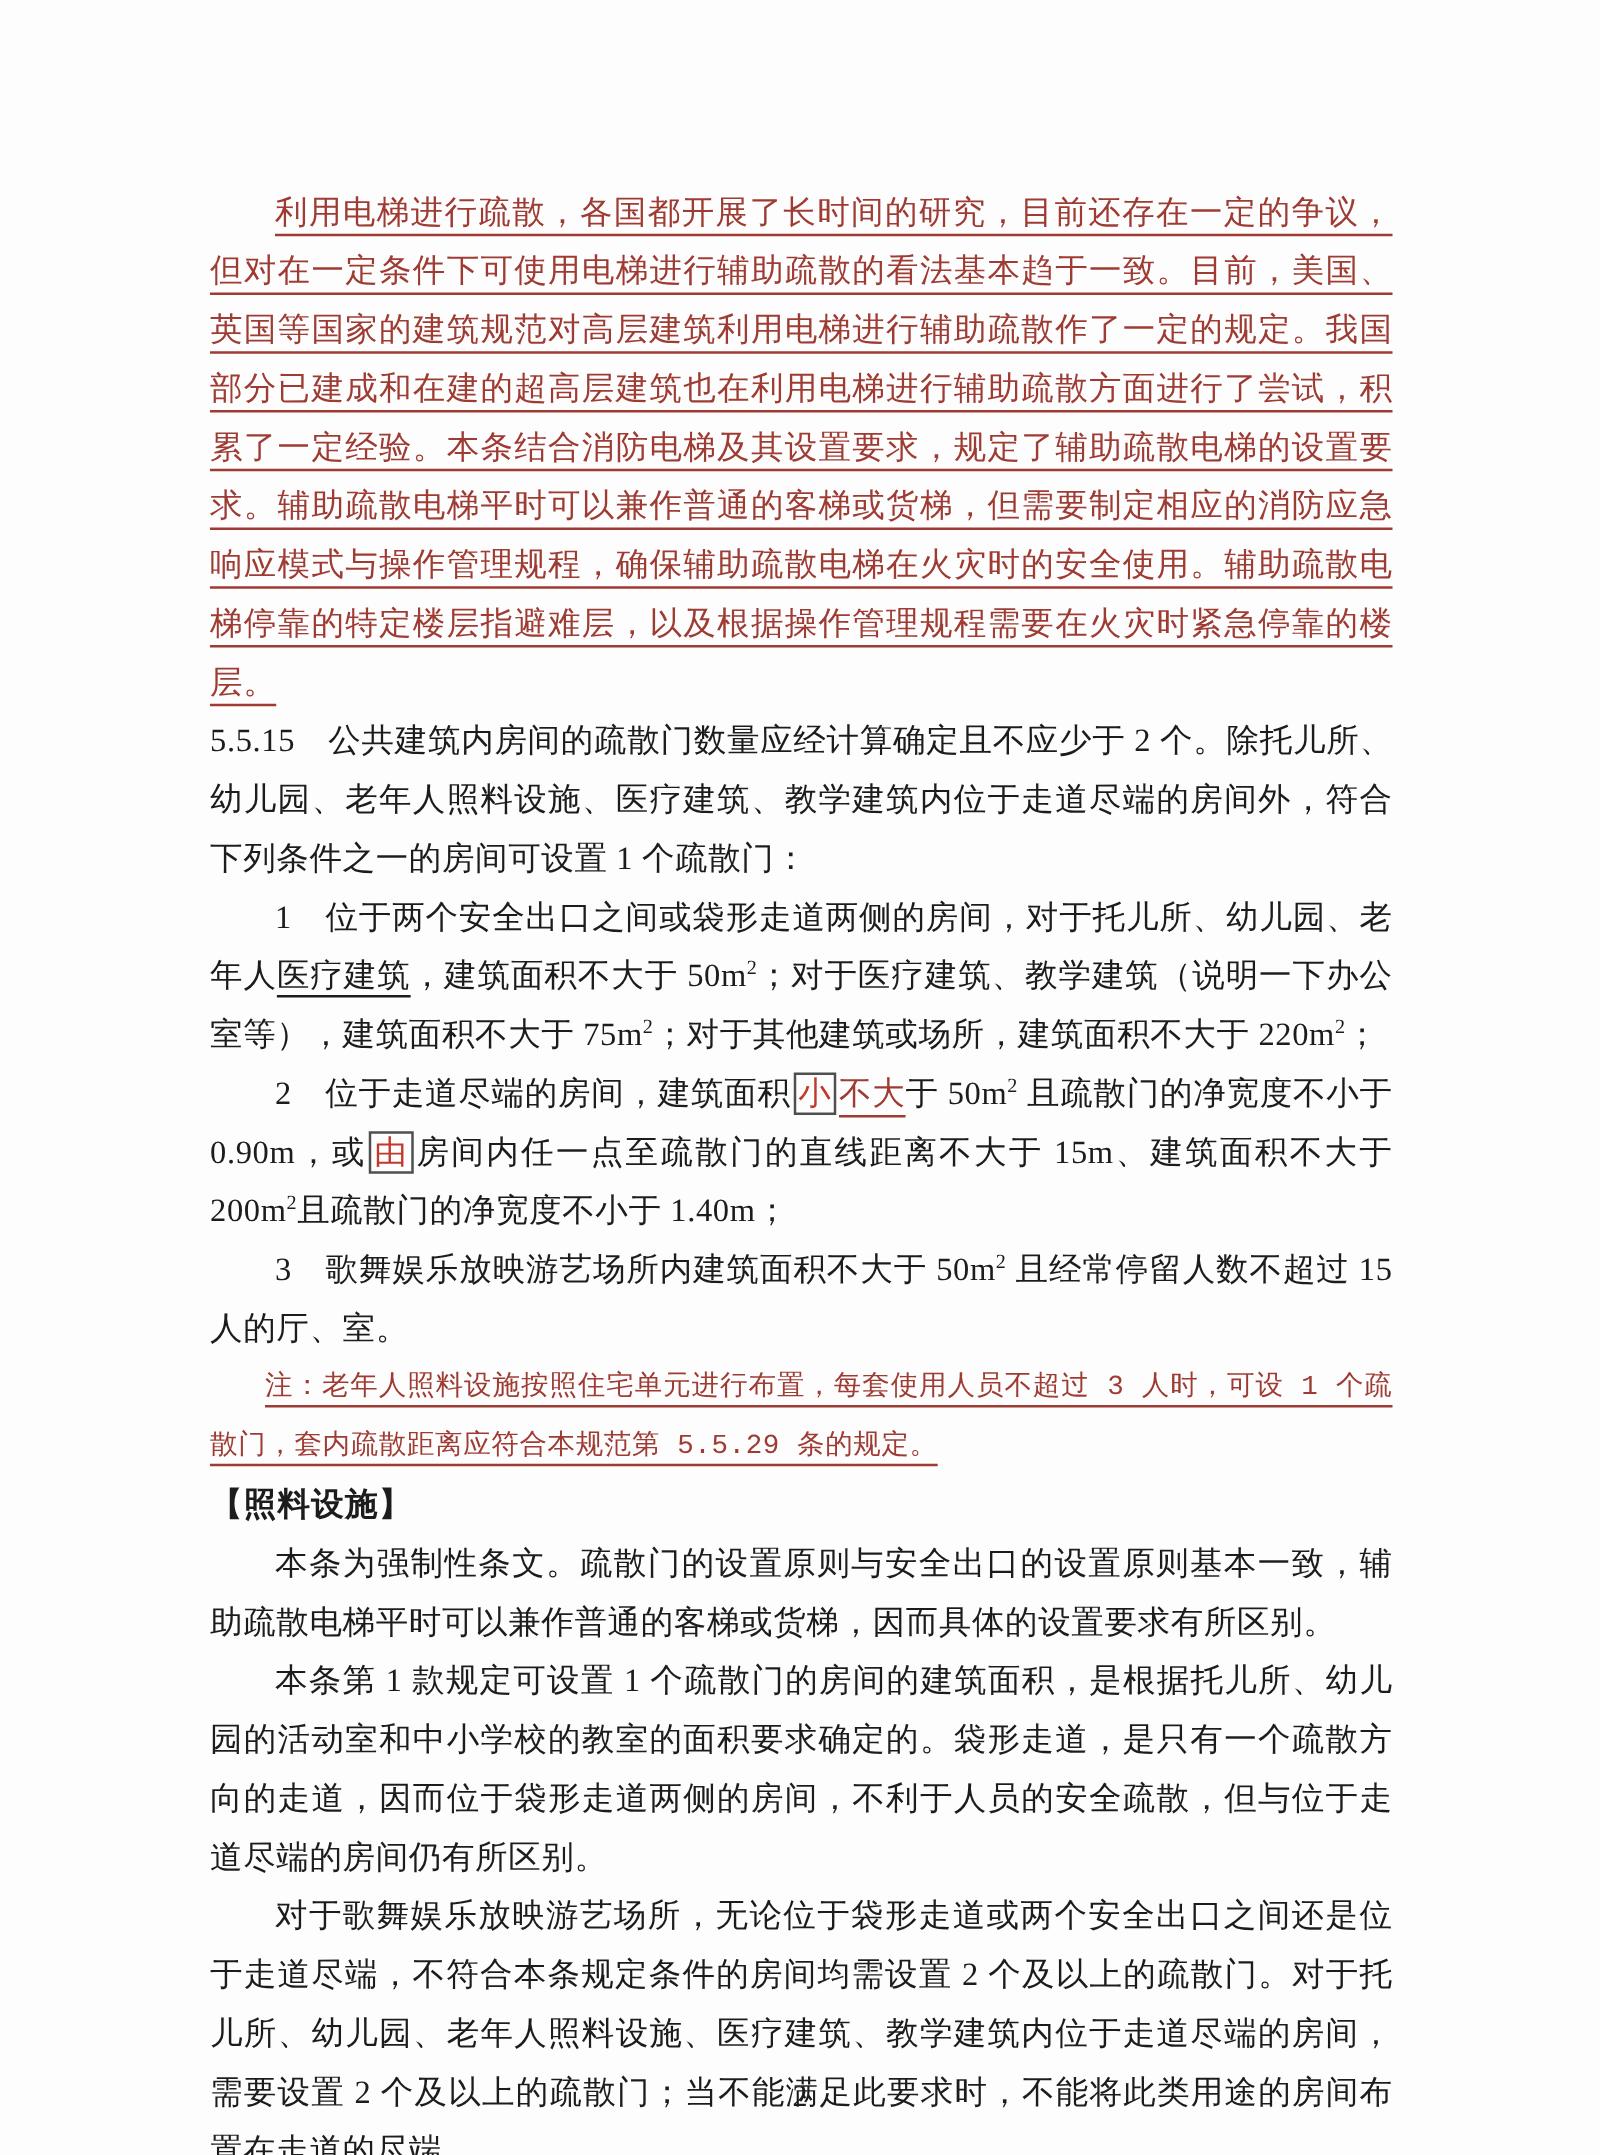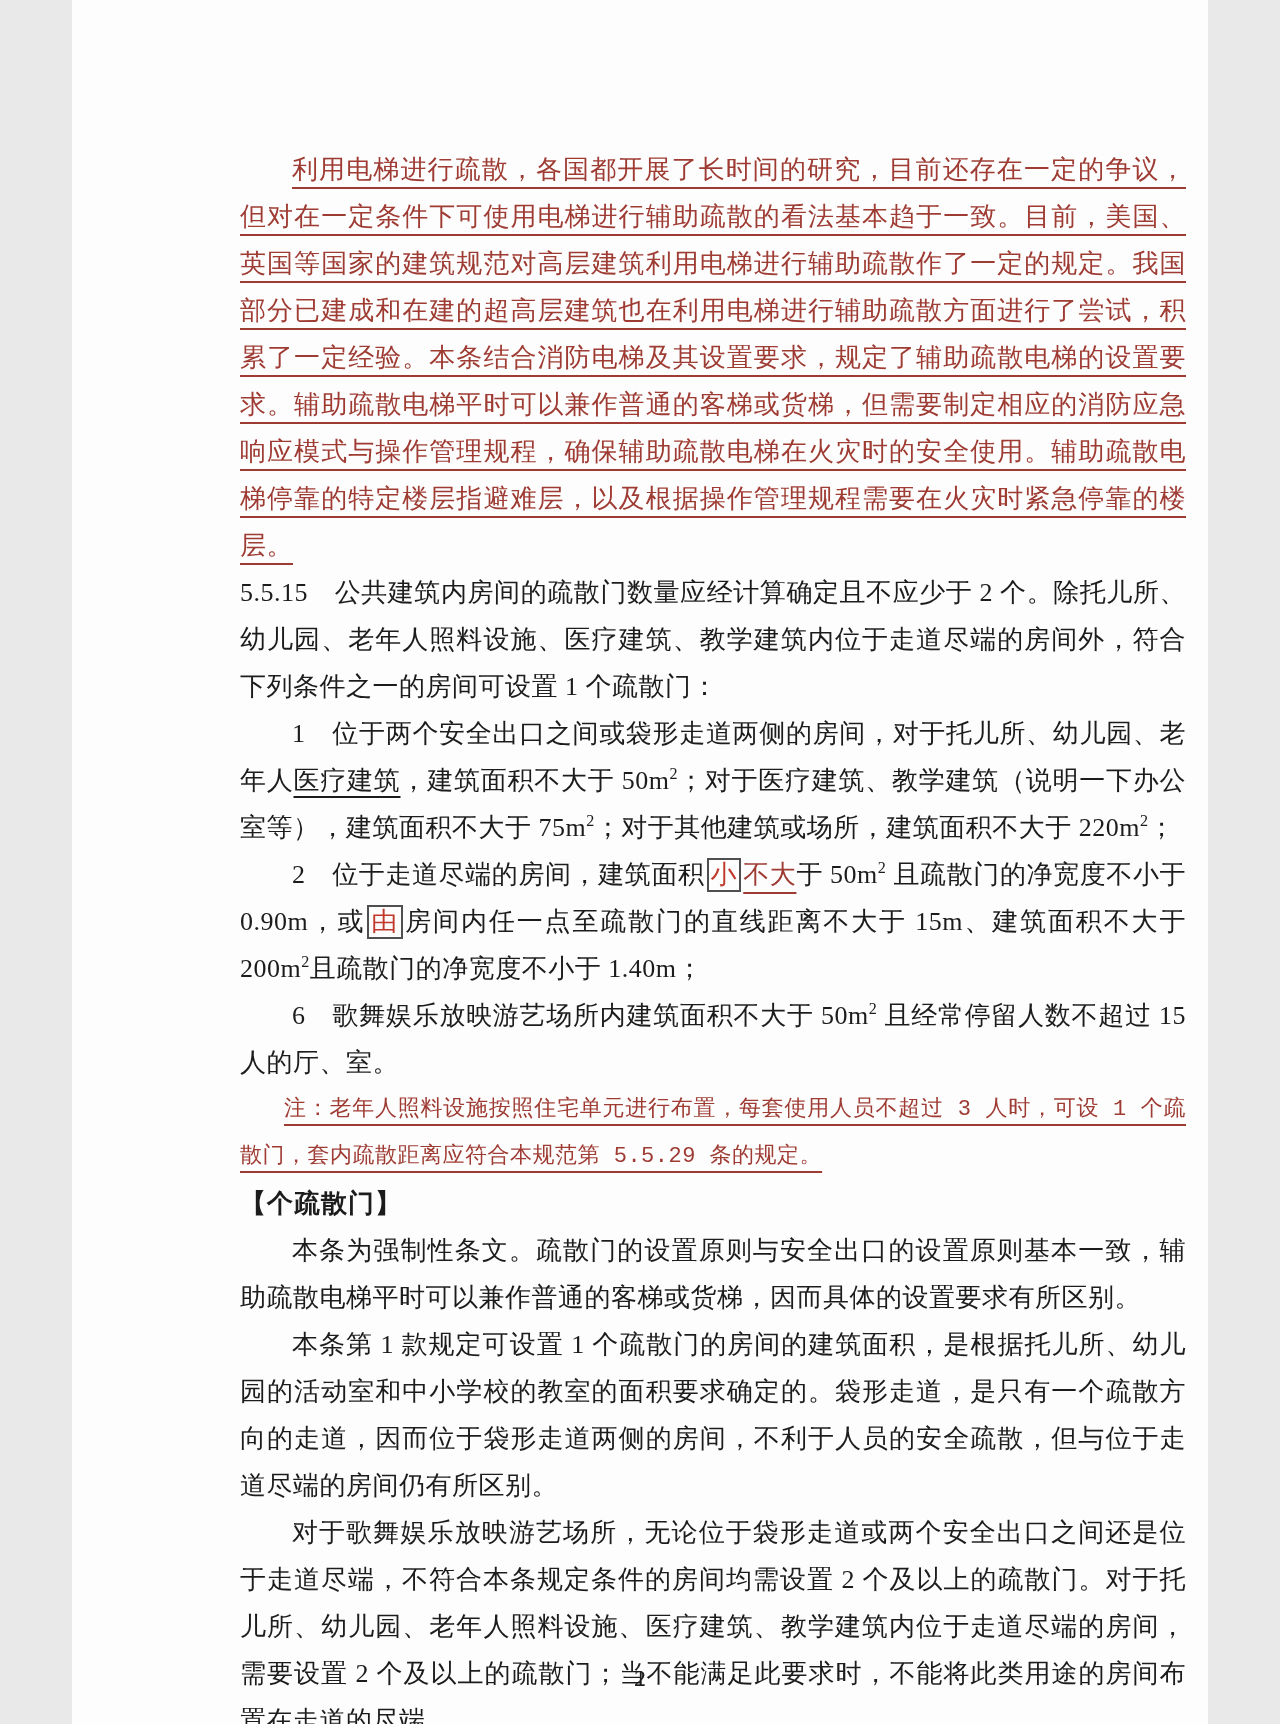--- a/index.html
+++ b/index.html
@@ -6,21 +6,21 @@
     --ink:#1c1c1c;
     --red:#9e3b33;
     --boxred:#c0392b;
     --boxborder:#4f4f4f;
     --paper:#fdfdfd;
   }
   html,body{margin:0;padding:0;}
   body{background:#e9e9e9;}
   .page{
     position:relative;
-    width:1136px;height:1724px;
+    width:1280px;height:1724px;
     background:var(--paper);
     margin:0 auto;
     font-family:"Liberation Serif","DejaVu Serif",serif;
     overflow:hidden;
   }
   .content{
     position:absolute;
     left:168px;top:146px;
     width:946px;
   }
@@ -76,21 +76,21 @@
 </style>
 </head>
 <body>
 
 <div class="page">
   <div class="content">
       <p class="para  indent"><span class="run-ins">利用电梯进行疏散，各国都开展了长时间的研究，目前还存在一定的争议，但对在一定条件下可使用电梯进行辅助疏散的看法基本趋于一致。目前，美国、英国等国家的建筑规范对高层建筑利用电梯进行辅助疏散作了一定的规定。我国部分已建成和在建的超高层建筑也在利用电梯进行辅助疏散方面进行了尝试，积累了一定经验。本条结合消防电梯及其设置要求，规定了辅助疏散电梯的设置要求。辅助疏散电梯平时可以兼作普通的客梯或货梯，但需要制定相应的消防应急响应模式与操作管理规程，确保辅助疏散电梯在火灾时的安全使用。辅助疏散电梯停靠的特定楼层指避难层，以及根据操作管理规程需要在火灾时紧急停靠的楼层。</span></p>
       <p class="para "><span class="run-n">5.5.15　公共建筑内房间的疏散门数量应经计算确定且不应少于 2 个。除托儿所、幼儿园、老年人照料设施、医疗建筑、教学建筑内位于走道尽端的房间外，符合下列条件之一的房间可设置 1 个疏散门：</span></p>
       <p class="para  indent"><span class="run-n">1　位于两个安全出口之间或袋形走道两侧的房间，对于托儿所、幼儿园、老年人</span><span class="run-u">医疗建筑</span><span class="run-n">，建筑面积不大于 50m</span><span class="run-sup">2</span><span class="run-n">；对于医疗建筑、教学建筑（说明一下办公室等），建筑面积不大于 75m</span><span class="run-sup">2</span><span class="run-n">；对于其他建筑或场所，建筑面积不大于 220m</span><span class="run-sup">2</span><span class="run-n">；</span></p>
       <p class="para  indent"><span class="run-n">2　位于走道尽端的房间，建筑面积</span><span class="run-box">小</span><span class="run-ins">不大</span><span class="run-n">于 50m</span><span class="run-sup">2</span><span class="run-n"> 且疏散门的净宽度不小于 0.90m，或</span><span class="run-box">由</span><span class="run-n">房间内任一点至疏散门的直线距离不大于 15m、建筑面积不大于 200m</span><span class="run-sup">2</span><span class="run-n">且疏散门的净宽度不小于 1.40m；</span></p>
-      <p class="para  indent"><span class="run-n">6　歌舞娱乐放映游艺场所内建筑面积不大于 50m</span><span class="run-sup">2</span><span class="run-n"> 且经常停留人数不超过 15 人的厅、室。</span></p>
+      <p class="para  indent"><span class="run-n">3　歌舞娱乐放映游艺场所内建筑面积不大于 50m</span><span class="run-sup">2</span><span class="run-n"> 且经常停留人数不超过 15 人的厅、室。</span></p>
       <p class="para note indent"><span class="run-ins">注：老年人照料设施按照住宅单元进行布置，每套使用人员不超过 3 人时，可设 1 个疏散门，套内疏散距离应符合本规范第 5.5.29 条的规定。</span></p>
-      <p class="para heading"><span class="run-n">【个疏散门】</span></p>
+      <p class="para heading"><span class="run-n">【照料设施】</span></p>
       <p class="para  indent"><span class="run-n">本条为强制性条文。疏散门的设置原则与安全出口的设置原则基本一致，辅助疏散电梯平时可以兼作普通的客梯或货梯，因而具体的设置要求有所区别。</span></p>
       <p class="para  indent"><span class="run-n">本条第 1 款规定可设置 1 个疏散门的房间的建筑面积，是根据托儿所、幼儿园的活动室和中小学校的教室的面积要求确定的。袋形走道，是只有一个疏散方向的走道，因而位于袋形走道两侧的房间，不利于人员的安全疏散，但与位于走道尽端的房间仍有所区别。</span></p>
       <p class="para  indent"><span class="run-n">对于歌舞娱乐放映游艺场所，无论位于袋形走道或两个安全出口之间还是位于走道尽端，不符合本条规定条件的房间均需设置 2 个及以上的疏散门。对于托儿所、幼儿园、老年人照料设施、医疗建筑、教学建筑内位于走道尽端的房间，需要设置 2 个及以上的疏散门；当不能满足此要求时，不能将此类用途的房间布置在走道的尽端。</span></p>
     </div>
   <div class="page-number">2</div>
 </div>
 
 </body></html>

